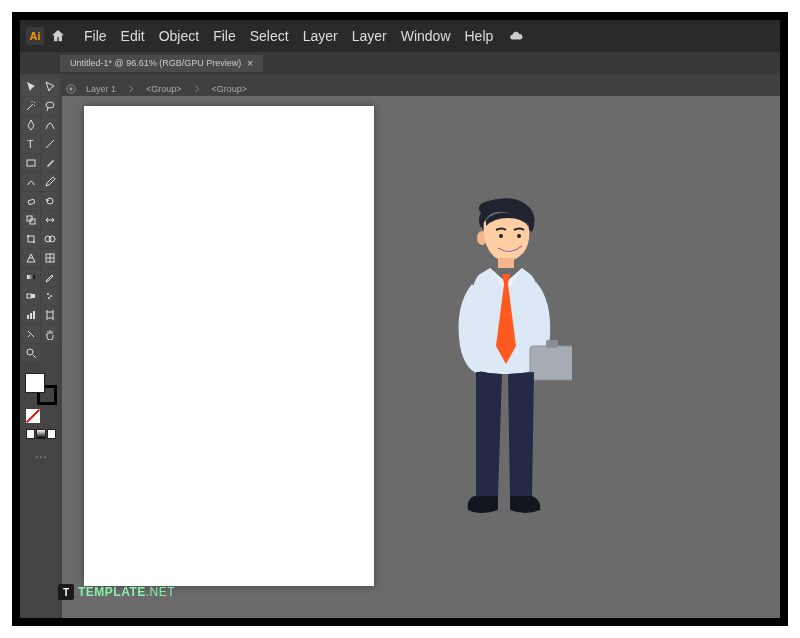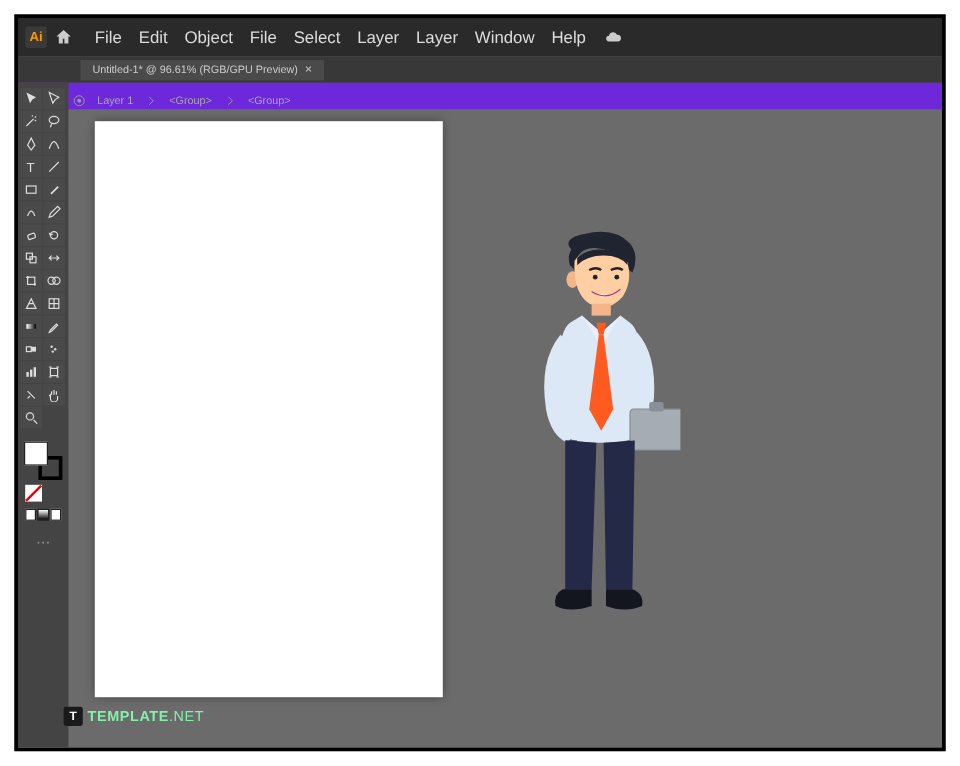--- a/index.html
+++ b/index.html
@@ -1,27 +1,27 @@
 <!DOCTYPE html>
 <html><head>
 <meta charset="utf-8">
 <style>
 * { margin: 0; padding: 0; box-sizing: border-box; font-family: Arial, sans-serif; }
 body { width: 800px; height: 638px; background: #fff; position: relative; }
-.outer-frame { position: absolute; top: 12px; left: 12px; right: 12px; bottom: 12px; border: 3px solid #000000; background: #6b6b6b; overflow: hidden; }
+.outer-frame { position: absolute; top: 12px; left: 12px; right: 12px; bottom: 12px; border: 8px solid #000000; background: #6b6b6b; overflow: hidden; }
 .app-top { background: #2a2a2a; height: 32px; display: flex; align-items: center; padding: 0 6px; gap: 4px; }
 .app-badge { width: 18px; height: 18px; background: #3a3a3a; border-radius: 2px; display: flex; align-items: center; justify-content: center; color: #ff9a00; font-size: 11px; font-weight: bold; }
 .home-icon { width: 16px; height: 16px; color: #ccc; margin-left: 2px; cursor: pointer; }
 .menubar { display: flex; gap: 2px; margin-left: 8px; }
 .menu-item { color: #ddd; font-size: 14px; padding: 2px 6px; cursor: pointer; }
 .cloud-icon { width: 14px; height: 14px; color: #ccc; margin-left: 6px; }
-.doc-tabs { background: #383838; height: 22px; display: flex; align-items: center; padding-left: 52px; }
+.doc-tabs { background: #383838; height: 22px; display: flex; align-items: center; padding-left: 40px; }
 .doc-tab { background: #4a4a4a; color: #ccc; font-size: 9px; padding: 3px 10px; display: flex; align-items: center; gap: 6px; }
 .doc-tab .close { font-size: 10px; cursor: pointer; }
-.breadcrumb { background: #6d28d9; height: 32px; display: flex; align-items: center; padding-left: 46px; gap: 6px; border-bottom: 2px solid #2c5c8a; }
+.breadcrumb { background: #404040; height: 32px; display: flex; align-items: center; padding-left: 46px; gap: 6px; border-bottom: 2px solid #2c5c8a; }
 .bc-item { color: #aaa; font-size: 9px; padding: 1px 4px; }
 .bc-icon { width: 10px; height: 10px; color: #999; }
 .workspace { position: absolute; top: 76px; left: 0; right: 0; bottom: 0; background: #6b6b6b; }
 .toolbox { position: absolute; top: 54px; left: 0; width: 42px; bottom: 0; background: #444; padding: 4px 2px; display: flex; flex-direction: column; gap: 1px; z-index: 10; }
 .tool-row { display: flex; gap: 1px; }
 .tool { width: 18px; height: 18px; background: #4a4a4a; display: flex; align-items: center; justify-content: center; cursor: pointer; color: #ddd; }
 .tool svg { width: 12px; height: 12px; }
 .color-block { margin-top: 6px; padding: 2px; }
 .fill-stroke { position: relative; width: 32px; height: 32px; margin: 2px auto; }
 .fill-sw { position: absolute; top: 0; left: 0; width: 20px; height: 20px; background: #fff; border: 1px solid #222; }

